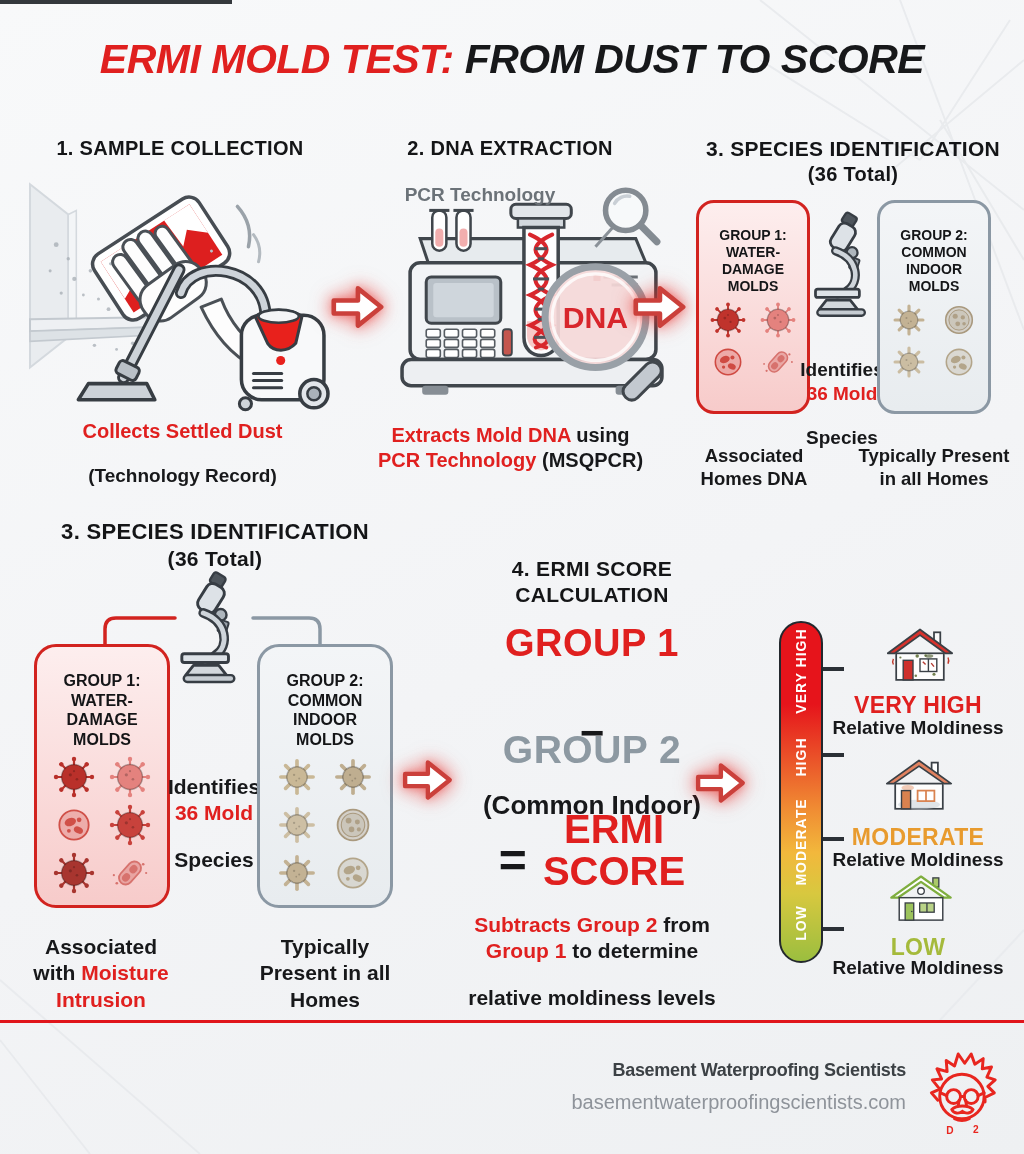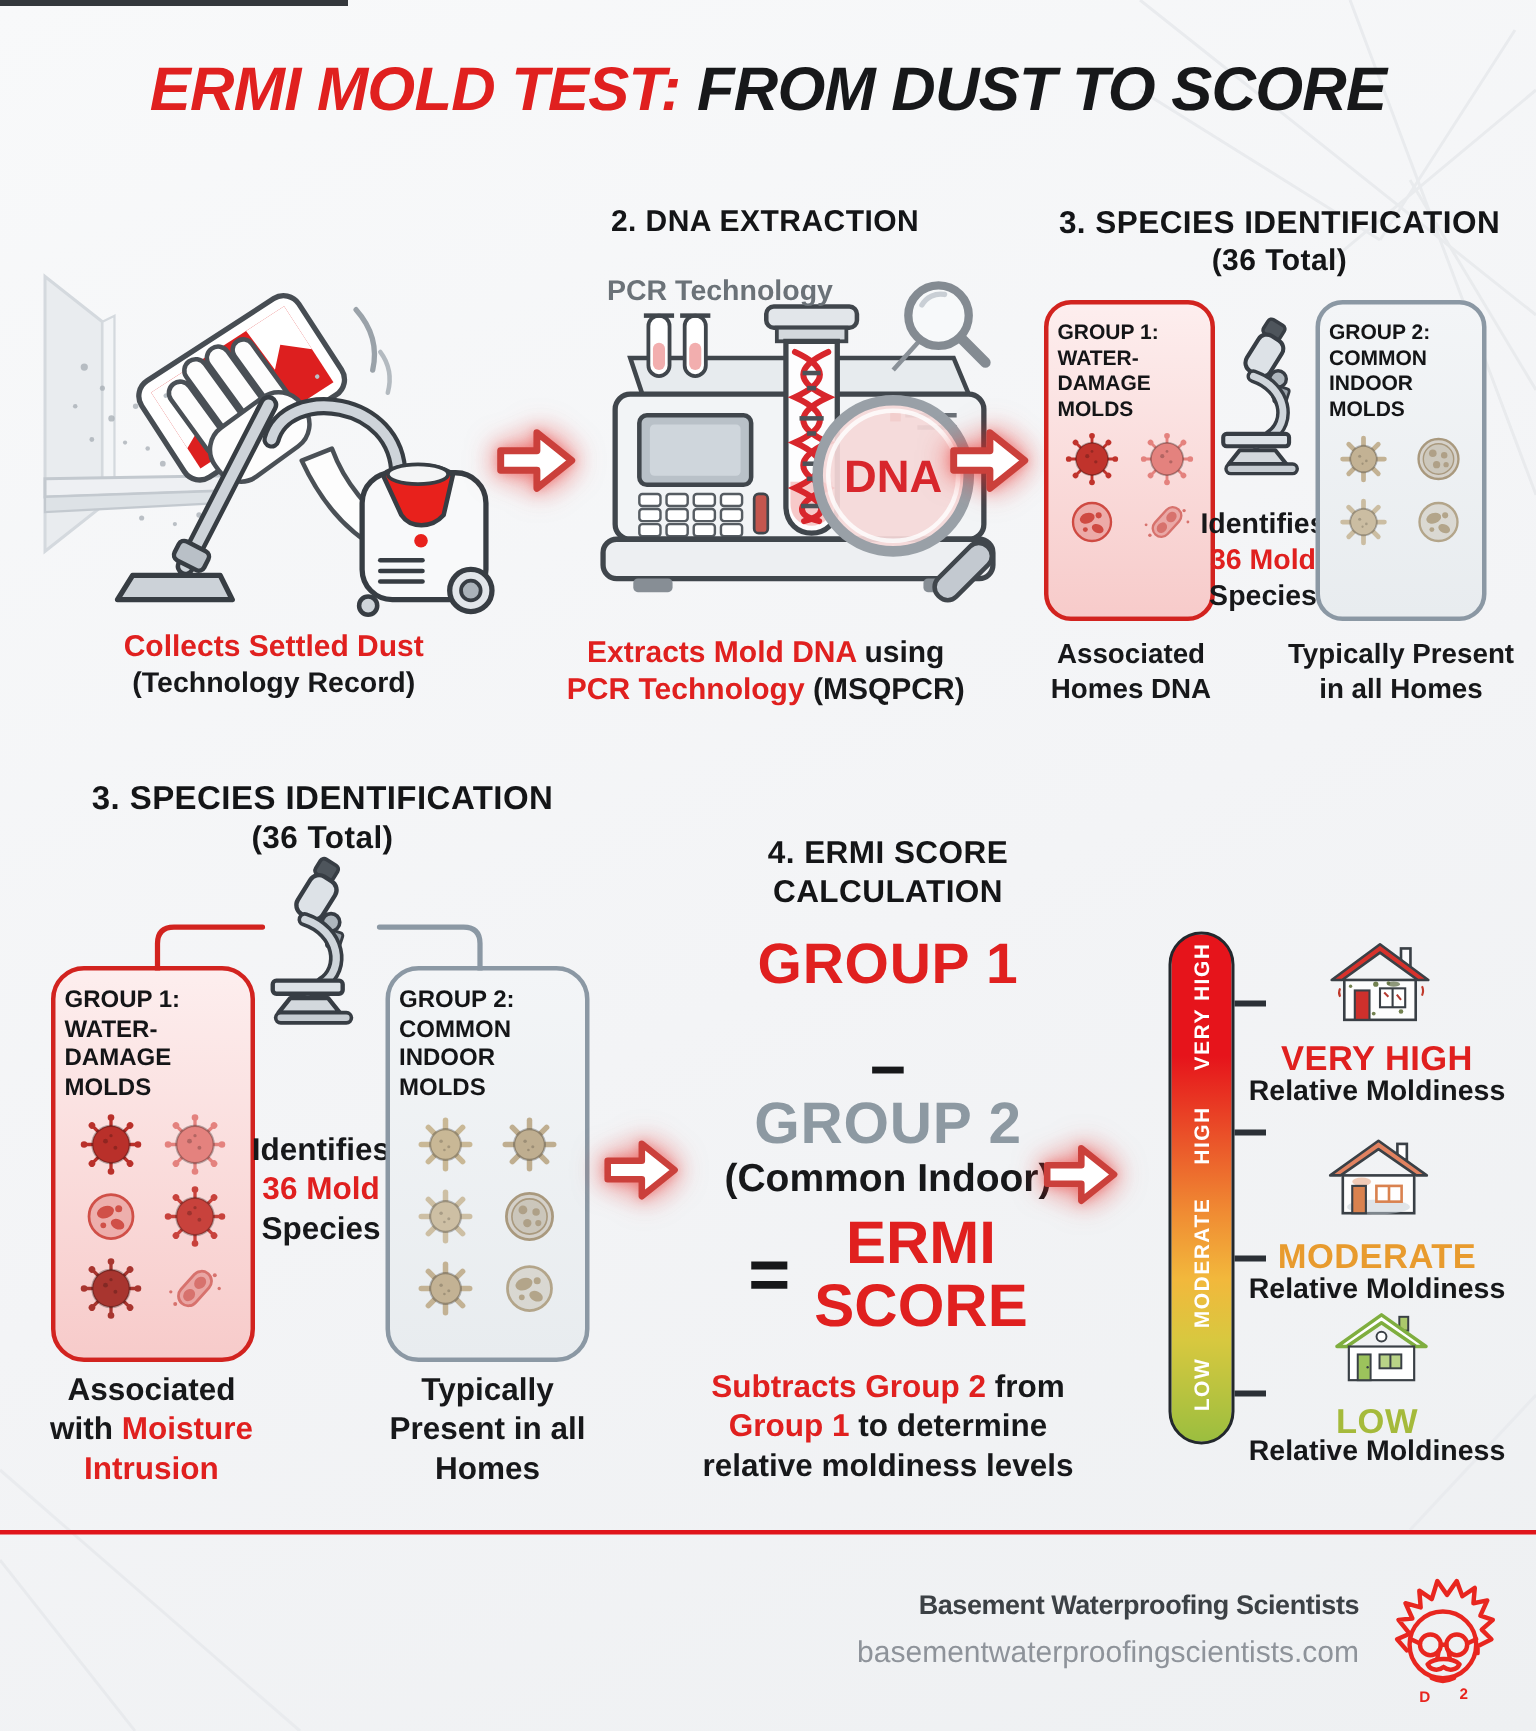--- a/index.html
+++ b/index.html
@@ -3,31 +3,31 @@
 <meta charset="utf-8">
 <style>
   html,body{margin:0;padding:0;background:#d9dbde;}
   .canvas{position:relative;width:1024px;height:1154px;margin:0 auto;overflow:hidden;
     background:linear-gradient(155deg,#f8f9fa 0%,#f3f4f6 55%,#eef0f2 100%);
     font-family:"Liberation Sans",sans-serif;color:#17181a;}
   .abs{position:absolute;}
   .ctr{text-align:center;}
   .b{font-weight:700;}
   .red{color:#e0201f;}
-  .dark{color:#17181a;}
+  .dark{color:#17181a;margin-top:20px;}
   .gray2{color:#8d99a2;}
   .orange{color:#e89b2e;}
   .grn{color:#a5ba3b;}
   .step-h{font-weight:700;font-size:20px;letter-spacing:.3px;color:#141517;line-height:1.25;}
   .cap{font-weight:700;line-height:1.25;}
   .arrow{filter:drop-shadow(0 0 10px rgba(232,40,36,.55)) drop-shadow(0 0 4px rgba(232,40,36,.4));}
   .gbox{box-sizing:border-box;border-radius:18px;}
   .gbox.red-box{border:3px solid #d2231f;background:linear-gradient(180deg,#fdeeee 0%,#f7cbca 100%);}
   .gbox.gray-box{border:3px solid #8b98a4;background:linear-gradient(180deg,#f3f5f7 0%,#e8ecef 100%);}
-  .gb-label{font-weight:700;line-height:1.22;padding:10px 6px 0 6px;color:#141517;}
+  .gb-label{font-weight:700;text-align:center;line-height:1.22;padding:10px 6px 0 6px;color:#141517;margin-top:14px;}
   .molds{display:grid;grid-template-columns:repeat(2,auto);justify-content:center;column-gap:12px;row-gap:4px;margin-top:6px;}
   .title{font-style:italic;font-weight:700;font-size:41px;letter-spacing:-.5px;white-space:nowrap;}
   .scale-bar{box-sizing:border-box;border:2.5px solid #23282d;border-radius:24px;
     background:linear-gradient(180deg,#e6141b 0%,#e6141b 24%,#ea5229 40%,#f08c33 55%,#f2b83c 68%,#d8c83f 80%,#9bbe3f 100%);}
   .scale-label{position:absolute;left:50%;color:#ffffff;font-weight:700;font-size:14px;letter-spacing:1px;
     transform:translate(-50%,-50%) rotate(-90deg);white-space:nowrap;}
   .tick{position:absolute;width:21px;height:3.5px;background:#2b3036;}
   .lvl-name{font-weight:700;font-size:23px;letter-spacing:.3px;}
   .lvl-sub{font-weight:700;font-size:19px;color:#17181a;}
   svg text{font-family:"Liberation Sans",sans-serif;}
@@ -173,20 +173,21 @@
     </g>
   </svg>
 
   <div class="abs" style="left:0;top:0;width:232px;height:4px;background:#34383c"></div>
 
   <div class="abs ctr title" style="left:0;top:36px;width:1024px">
     <span class="red">ERMI MOLD TEST:</span>
     <span class="dark">FROM DUST TO SCORE</span>
   </div>
 
+  <div class="abs ctr step-h" style="left:25px;top:136px;width:310px">1. SAMPLE COLLECTION</div>
 
   <svg class="abs" style="left:28px;top:166px" width="302" height="248" viewBox="0 0 300 246">
     <path d="M2,18 L40,48 L40,170 L2,200 Z" fill="#e9ecef" stroke="#d4d9de" stroke-width="2"></path>
     <path d="M40,48 L48,44 L48,166 L40,170 Z" fill="#f3f5f7" stroke="#d4d9de" stroke-width="1.5"></path>
     <path d="M2,152 L120,150 L120,160 L2,164 Z" fill="#eef0f3" stroke="#c3c9cf" stroke-width="2"></path>
     <path d="M2,164 L120,160 L120,168 L2,174 Z" fill="#dde2e6" stroke="#c3c9cf" stroke-width="1.5"></path>
     <g fill="#a6adb4" opacity="0.75">
       <circle cx="28" cy="78" r="2.4"></circle>
         <circle cx="40" cy="92" r="1.7"></circle>
         <circle cx="22" cy="104" r="1.5"></circle>

